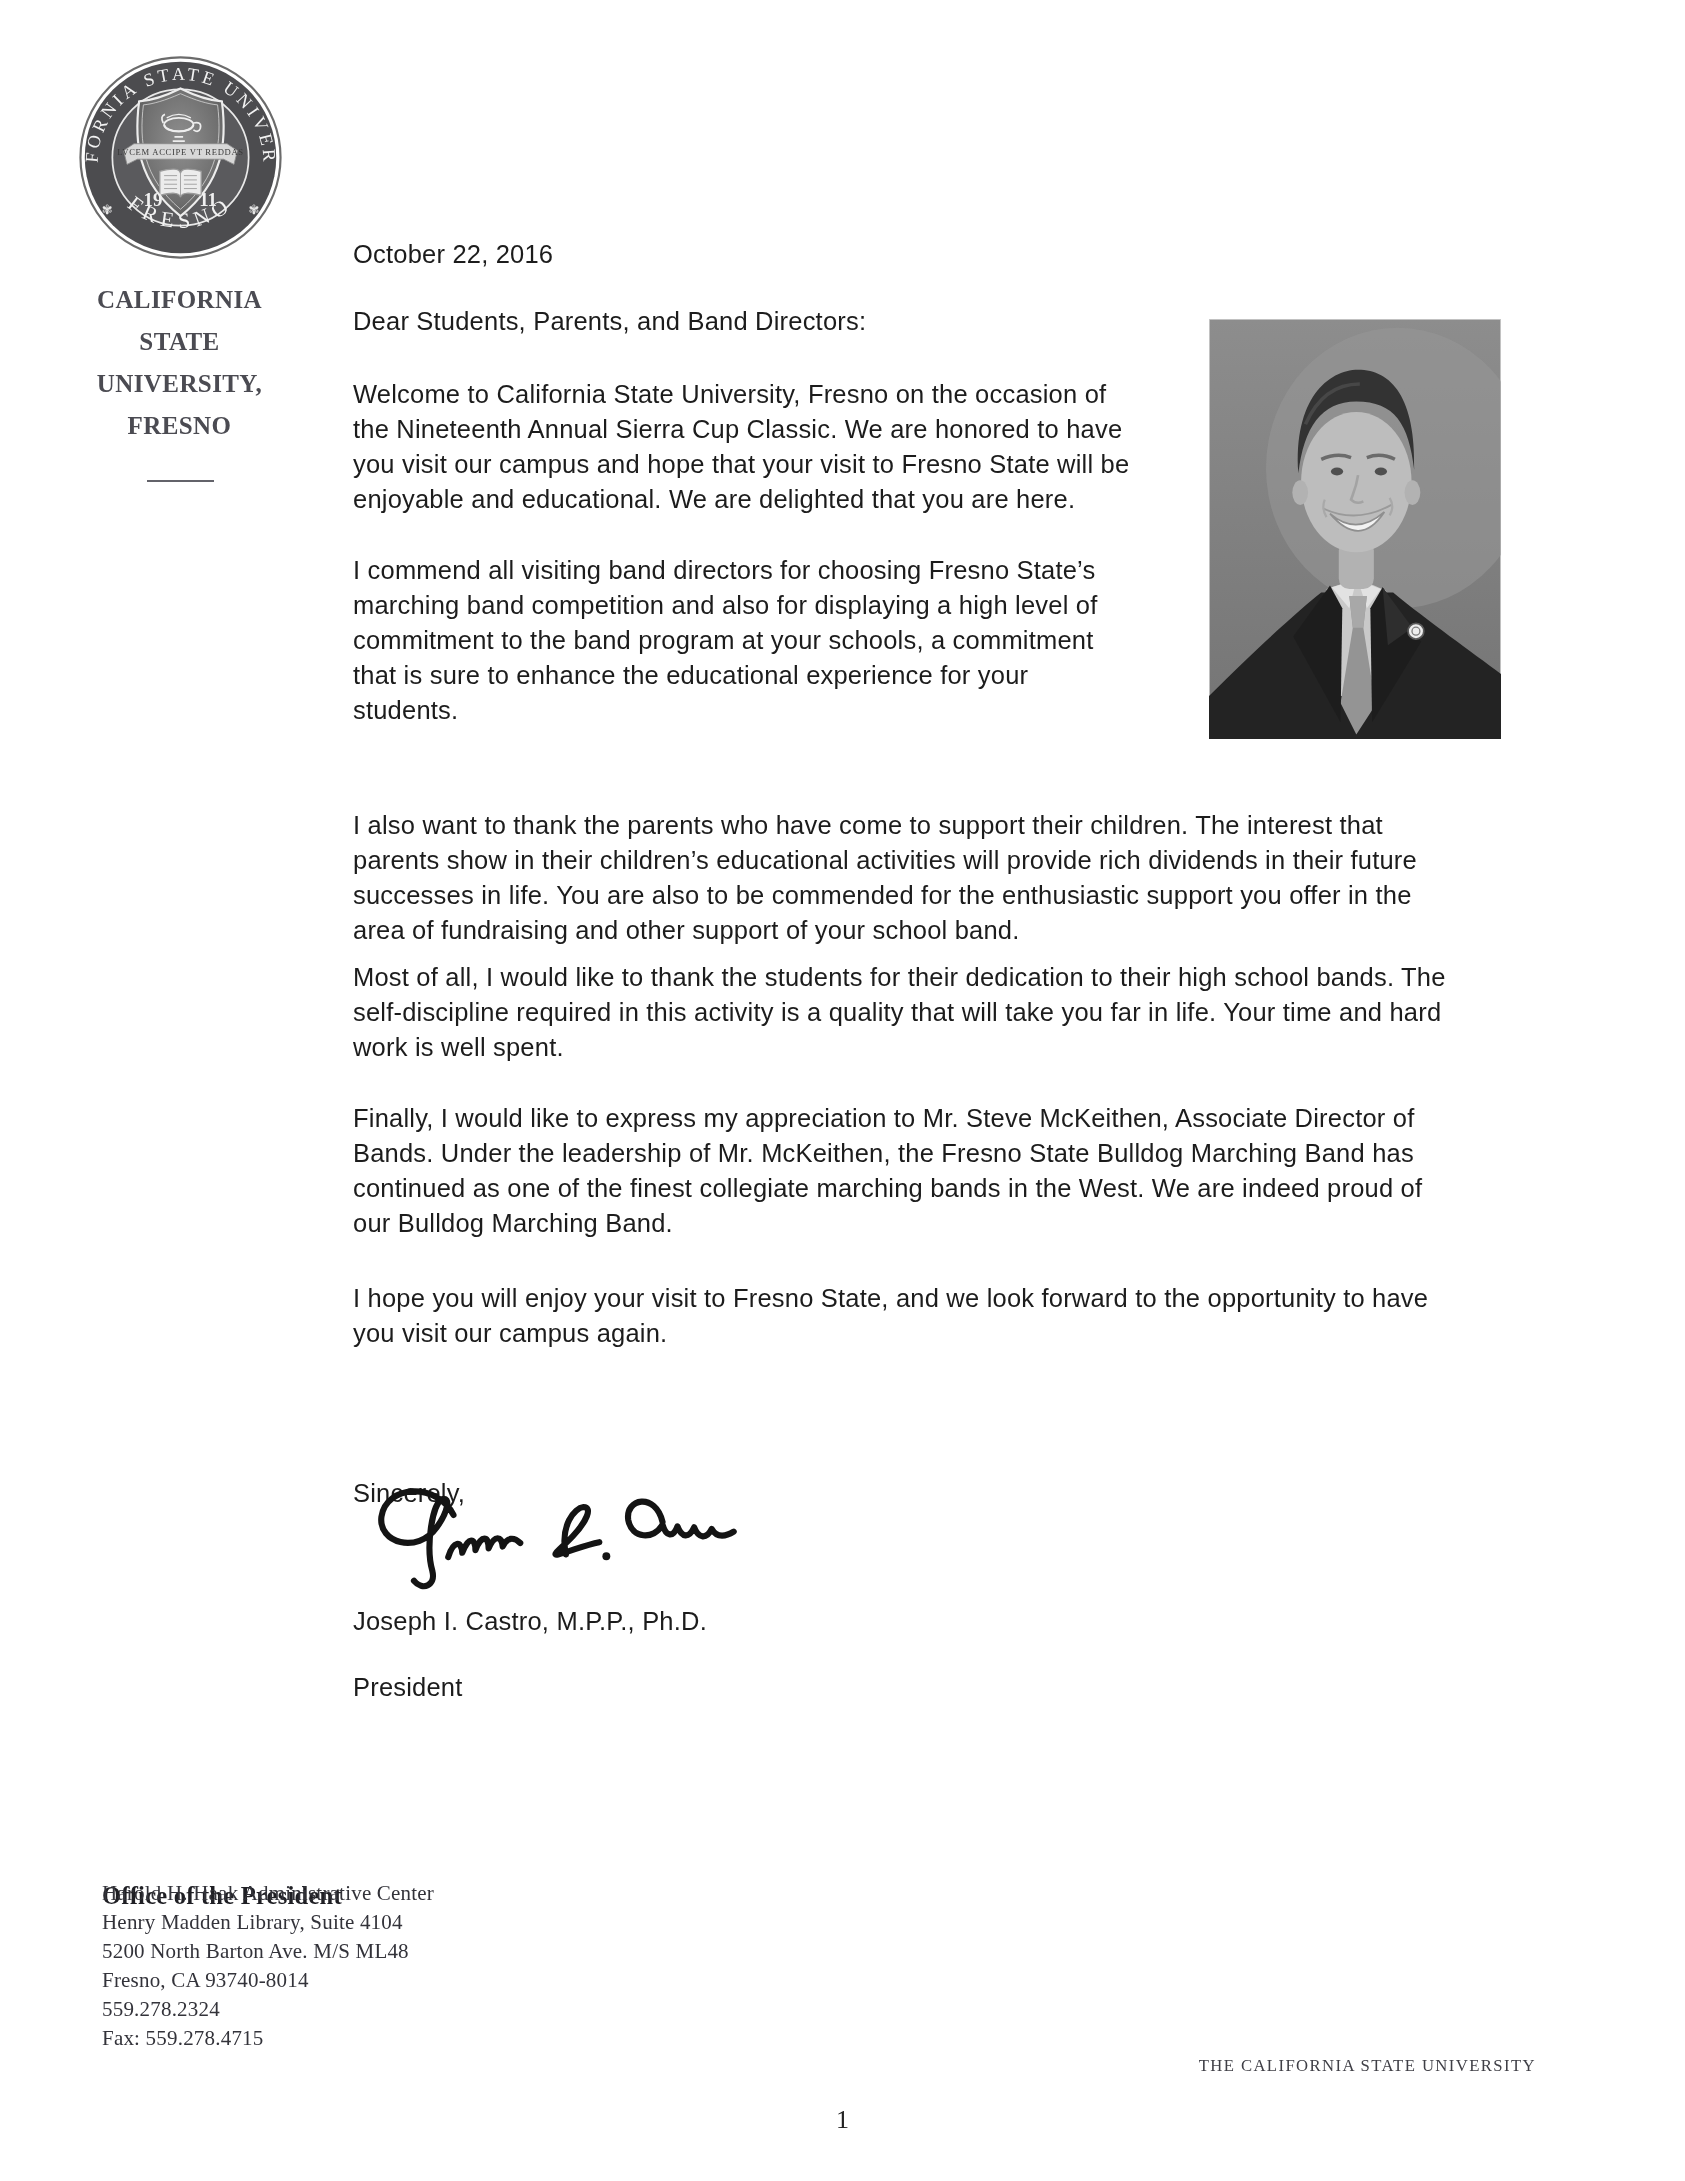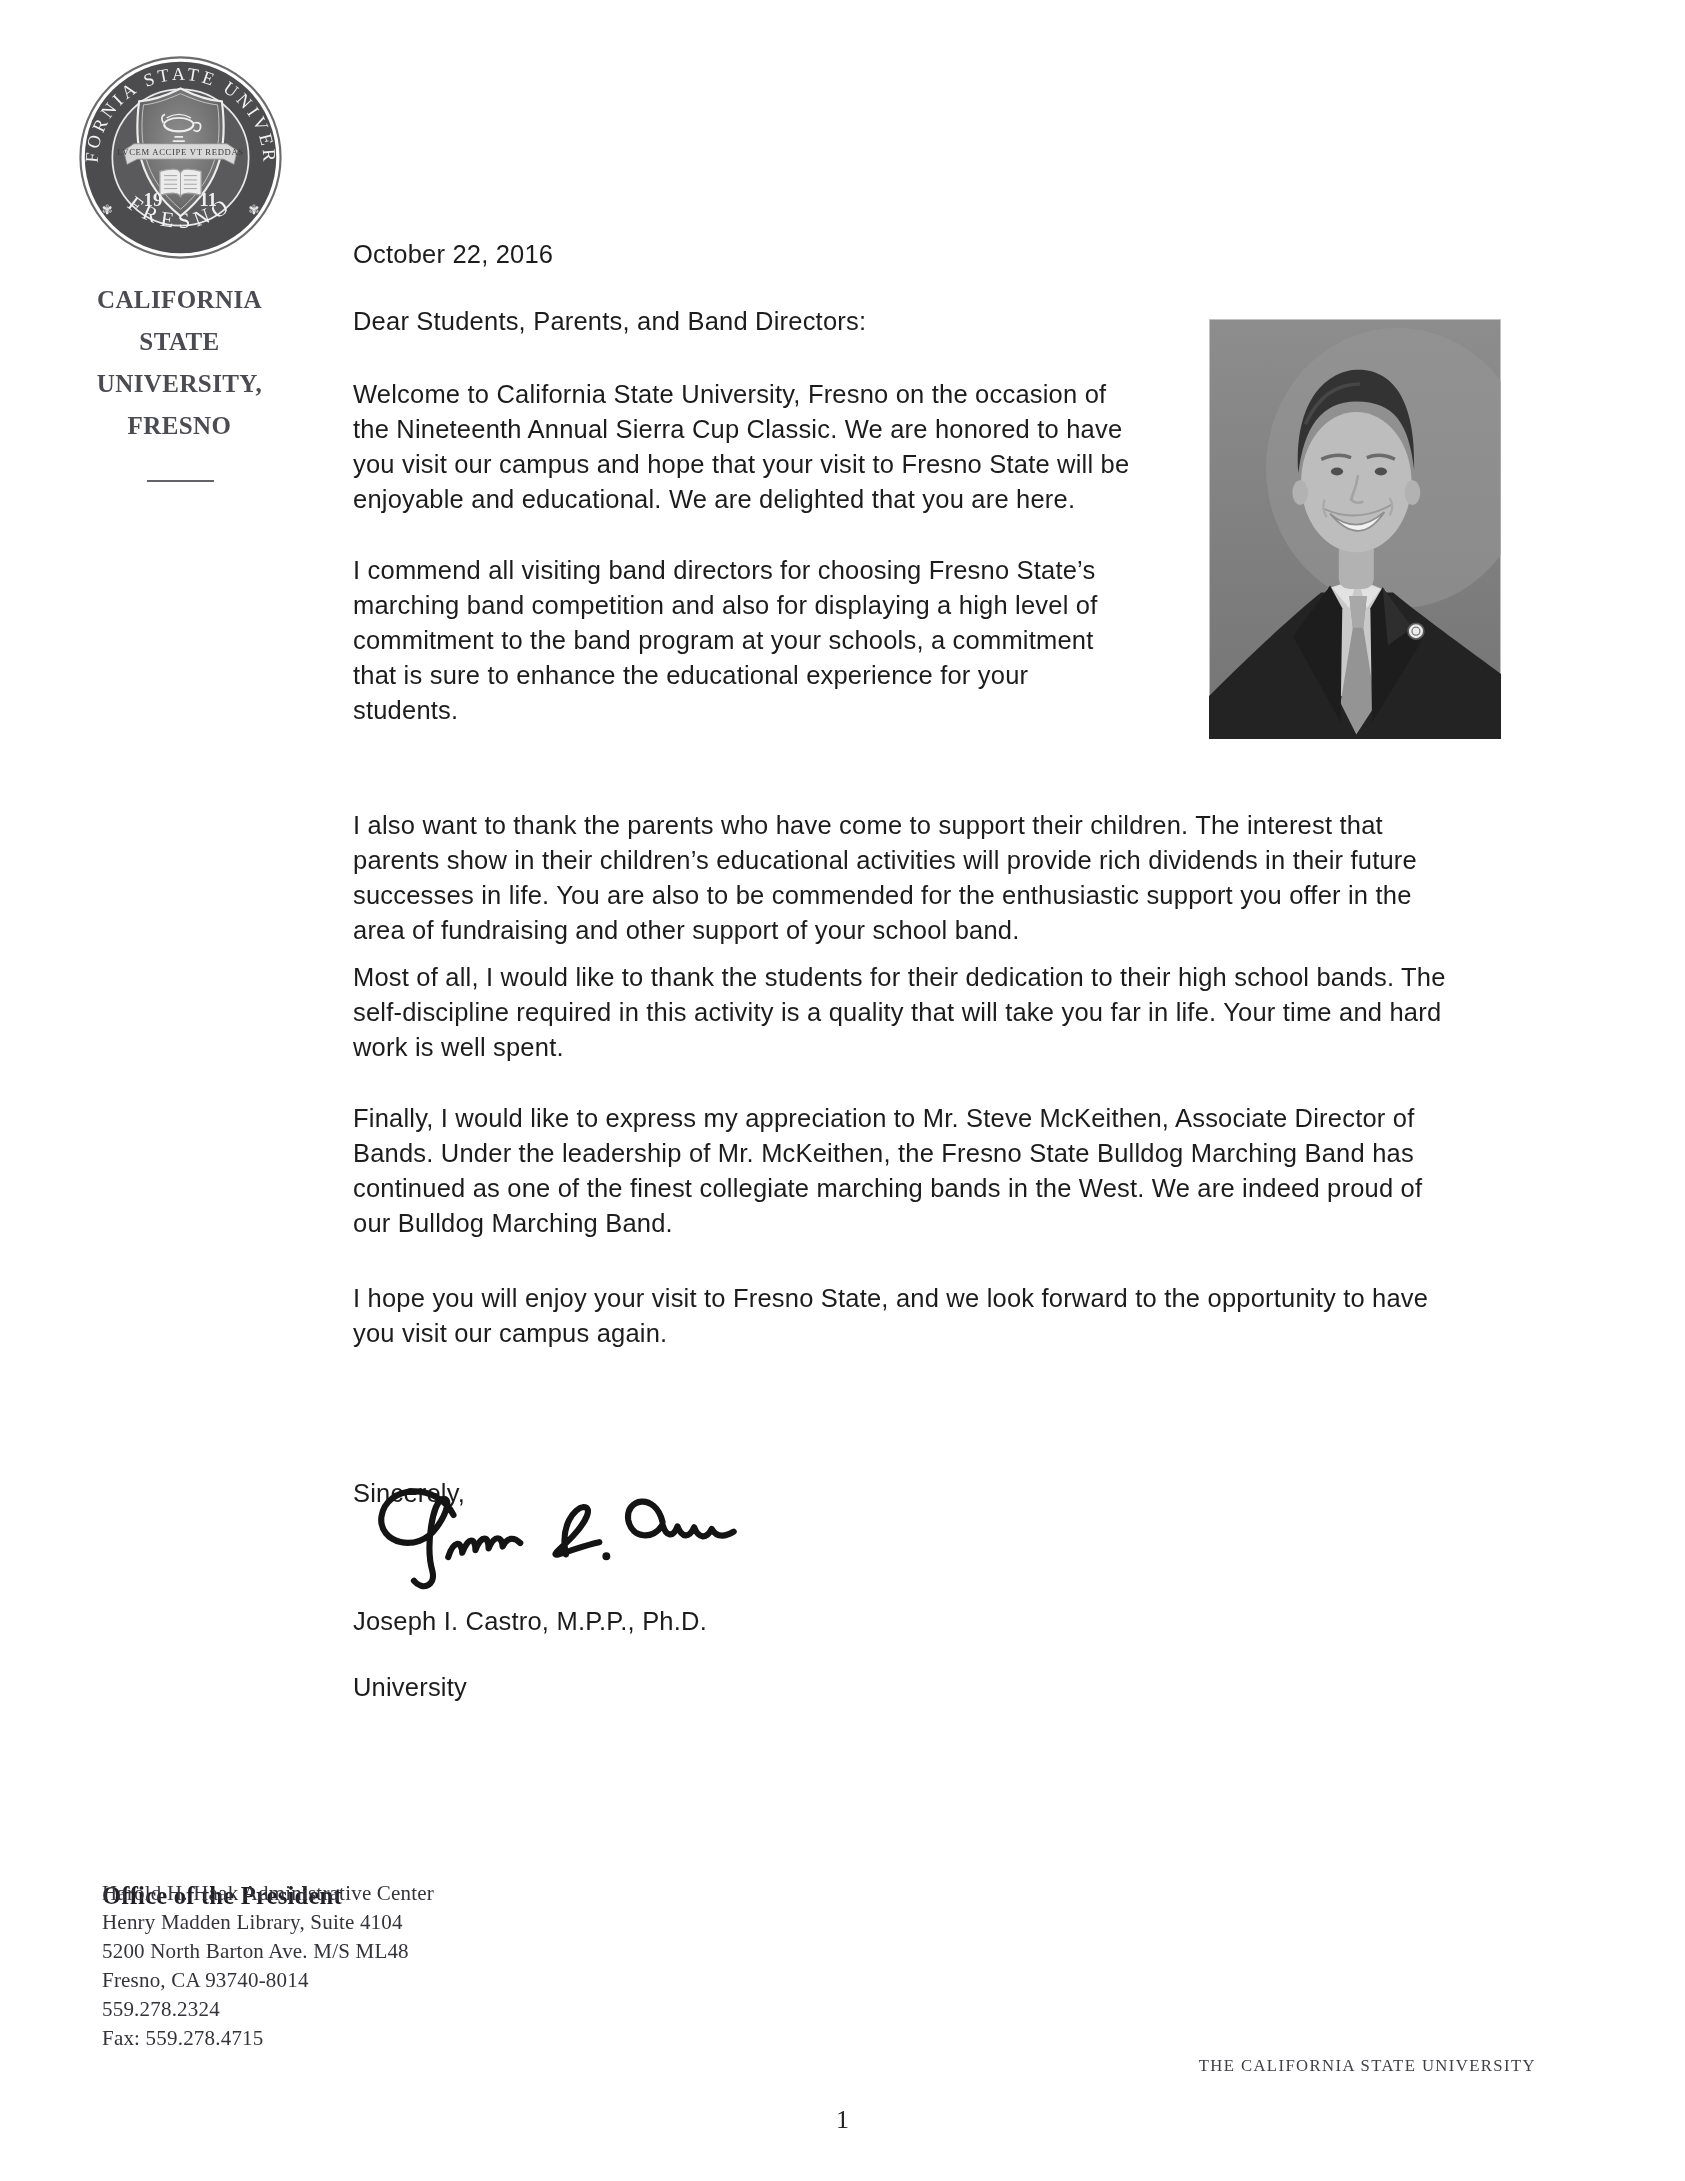--- a/index.html
+++ b/index.html
@@ -193,21 +193,21 @@
         <path d="M97,98 C103,79 112,79 113,93 C120,74 128,76 128,90 C135,72 143,74 143,88 C150,72 158,74 159,86 C164,75 172,75 179,82"></path>
         <path d="M231,95 C224,62 241,42 251,41 C262,41 254,58 239,74 C227,87 213,97 222,95 C237,91 253,84 269,81"></path>
         <path d="M341,58 C333,24 298,31 302,56 C306,77 331,79 341,61 C345,75 353,76 358,63 C363,76 371,77 377,64 C382,77 391,78 397,66 C403,77 414,74 422,69"></path>
       </g>
       <circle cx="277" cy="97" r="4.5" fill="#141414"></circle>
     </svg>
   </div>
 
   <div class="abs body-text para-narrow" style="top:1572px;line-height:33px;">
     <span style="display:block">Joseph I. Castro, M.P.P., Ph.D.</span>
-    <span style="display:block">University</span>
+    <span style="display:block">President</span>
   </div>
 
   <div class="abs office-title">Office of the President</div>
   <div class="abs office-block" style="top:1879px;">Harold H. Haak Administrative Center
 Henry Madden Library, Suite 4104
 5200 North Barton Ave. M/S ML48
 Fresno, CA 93740-8014</div>
   <div class="abs office-block" style="top:1995px;">559.278.2324
 Fax: 559.278.4715</div>
   <div class="abs csu-line">THE CALIFORNIA STATE UNIVERSITY</div>

